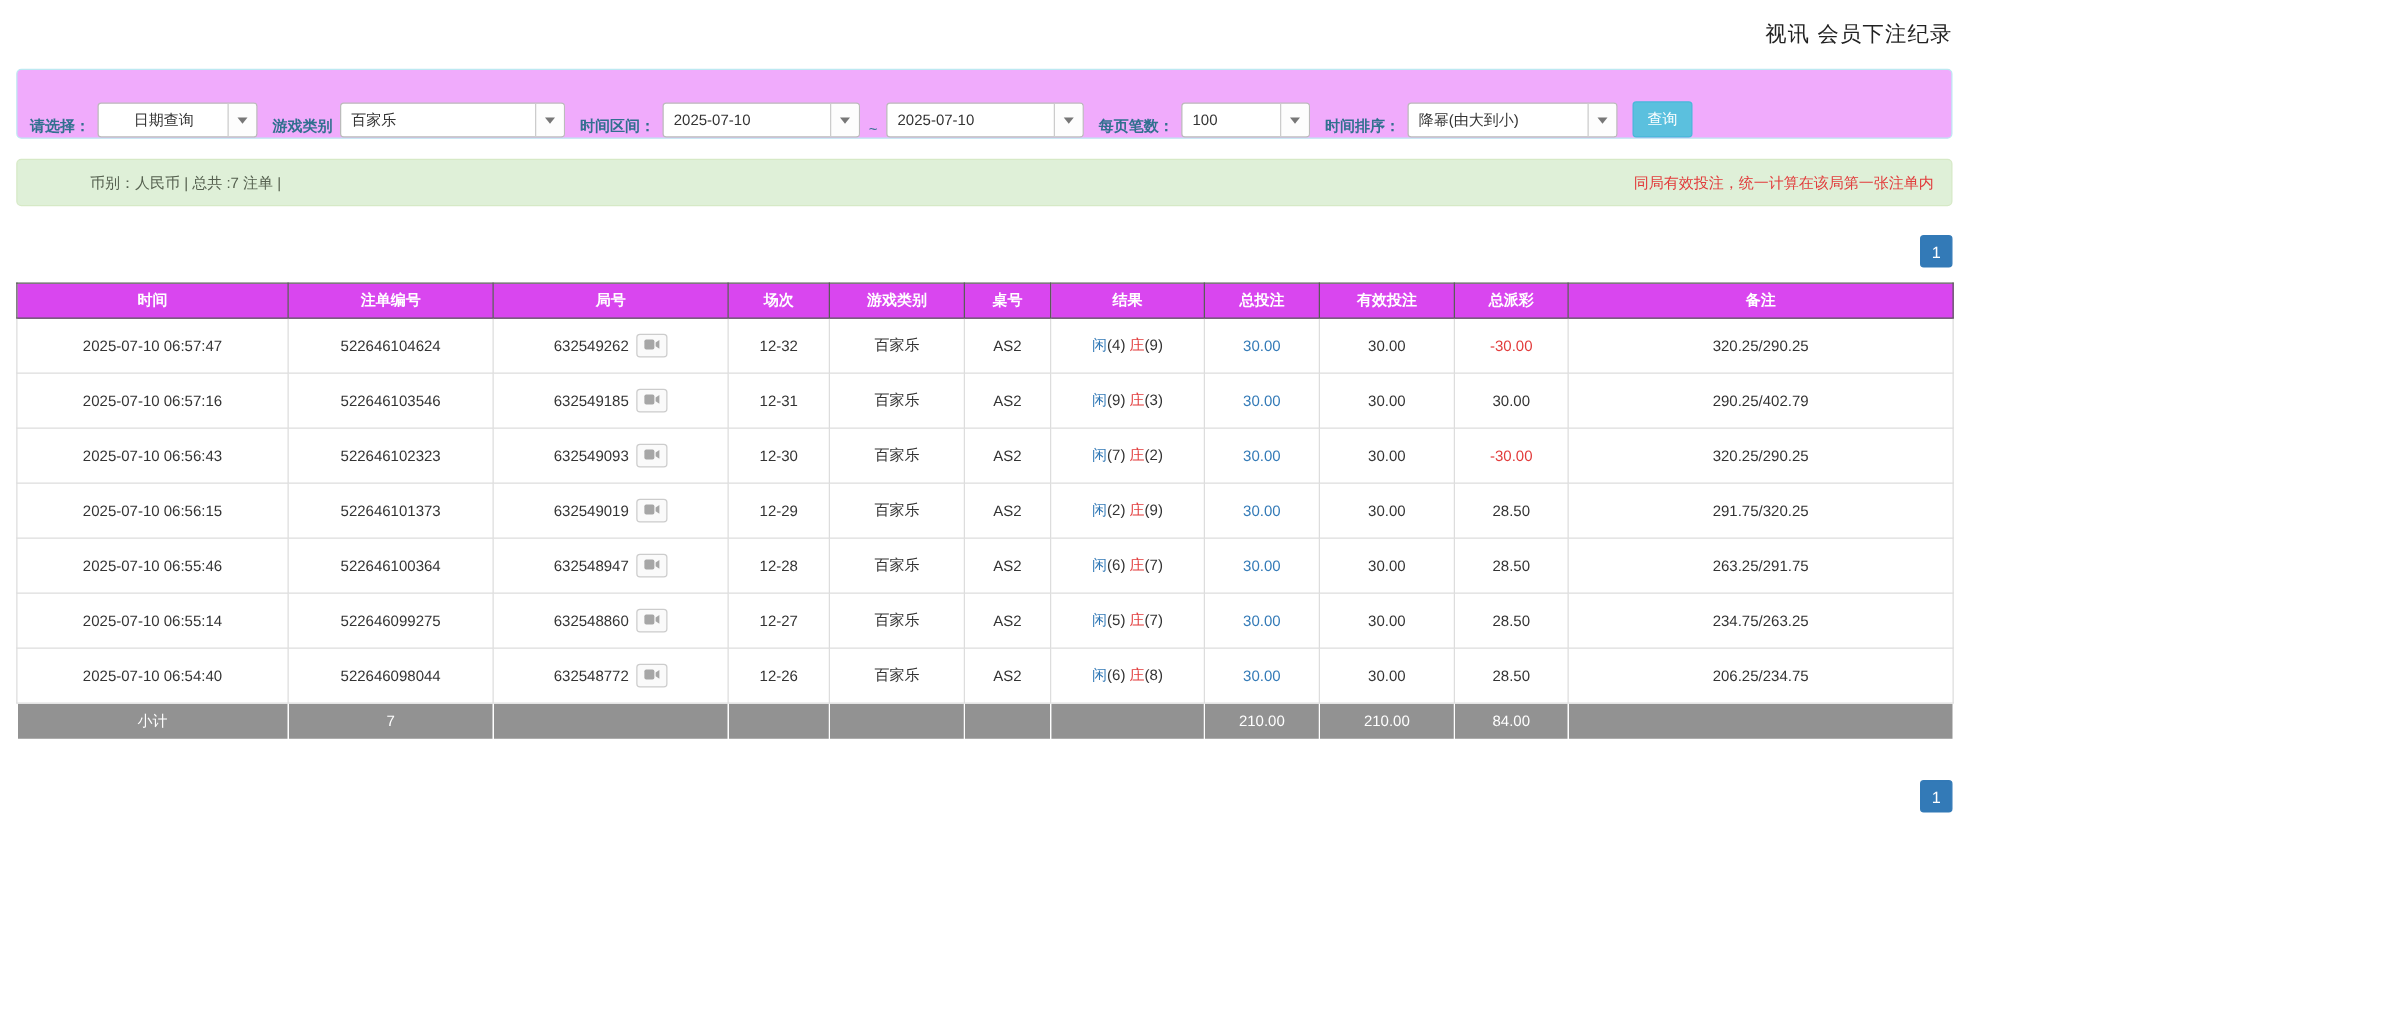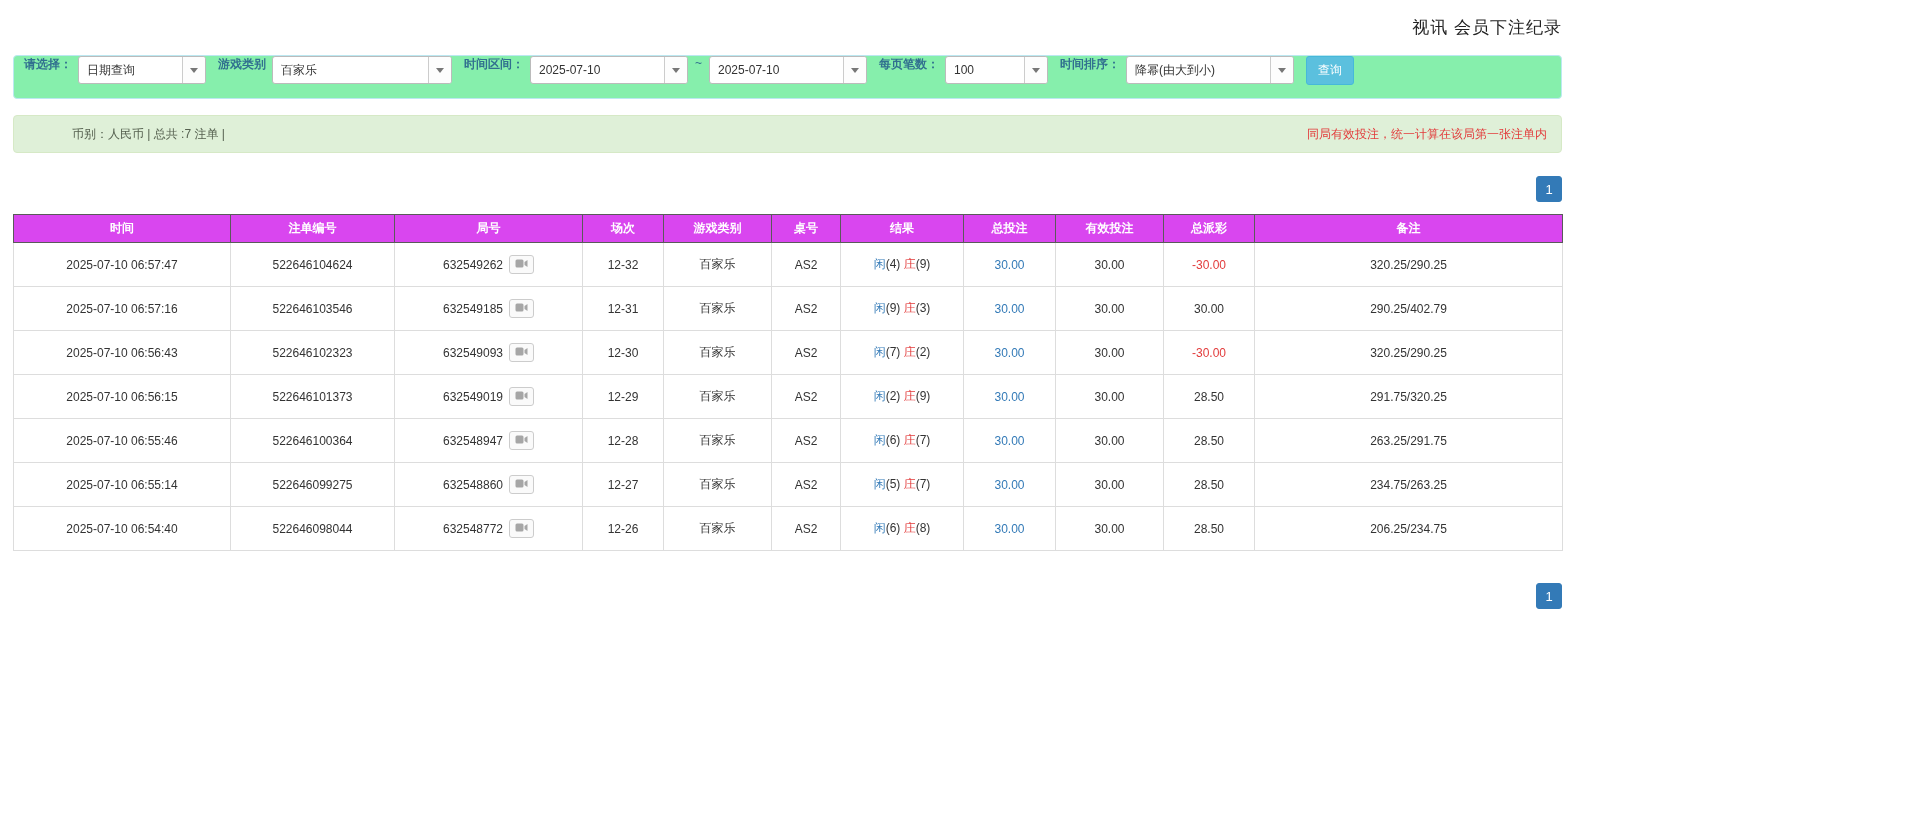--- a/index.html
+++ b/index.html
@@ -9,26 +9,26 @@
     font-size: 12px;
     color: #333;
     padding: 16px 0 0 13px;
   }
   .content { width: 1549px; }
 
   .page-title { font-size: 17px; font-weight: 400; color: #222; margin-bottom: 16px; letter-spacing: 1px; text-align: right; }
 
   
   .filter-bar {
-    background: #86efac;
+    background: #f0abfc;
     border: 1px solid #bce8f1;
     border-radius: 4px;
-    height: 44px;
+    height: 56px;
     display: flex;
-    align-items: flex-start;
+    align-items: flex-end;
     padding: 0 10px;
     gap: 6px;
     white-space: nowrap;
   }
   .flabel { color: #31708f; font-weight: bold; margin-left: 6px; }
   .flabel:first-child { margin-left: 0; }
   .combo {
     display: inline-flex;
     align-items: stretch;
     height: 28px;
@@ -39,21 +39,21 @@
     overflow: hidden;
   }
   .combo-text { flex: 1; display: flex; align-items: center; padding: 0 8px; color: #333; }
   .combo-btn {
     width: 23px;
     border-left: 1px solid #ccc;
     background: #fdfdfd;
     display: flex; align-items: center; justify-content: center;
   }
   .caret { width: 0; height: 0; border-left: 4px solid transparent; border-right: 4px solid transparent; border-top: 5px solid #777; }
-  .w-query { width: 128px; }
+  .w-query { width: 128px; padding-left: 20px; }
   .w-game  { width: 180px; }
   .w-date  { width: 158px; }
   .w-size  { width: 103px; gap: 12px; }
   .w-sort  { width: 168px; }
   .tilde { color: #31708f; padding: 0 1px; }
   .btn-search {
     margin-left: 6px;
     height: 29px;
     padding: 0 11px;
     background: #5bc0de;
@@ -358,20 +358,33 @@
           <td>百家乐</td>
           <td>AS2</td>
           <td><span class="res-p">闲</span><span>(6)</span> <span class="res-b">庄</span><span>(8)</span></td>
           <td><a class="bet-link">30.00</a></td>
           <td>30.00</td>
           <td class="">28.50</td>
           <td>206.25/234.75</td>
         </tr>
       </tbody>
     <tfoot id="foot-rows">
+        <tr class="foot">
+          <td>小计</td>
+          <td>7</td>
+          <td></td>
+          <td></td>
+          <td></td>
+          <td></td>
+          <td></td>
+          <td>210.00</td>
+          <td>210.00</td>
+          <td>84.00</td>
+          <td></td>
+        </tr>
       </tfoot>
   </table>
 
   <div class="pager bottom">
     <a class="page-btn">1</a>
   </div>
 
 </div>
 
 </body></html>

